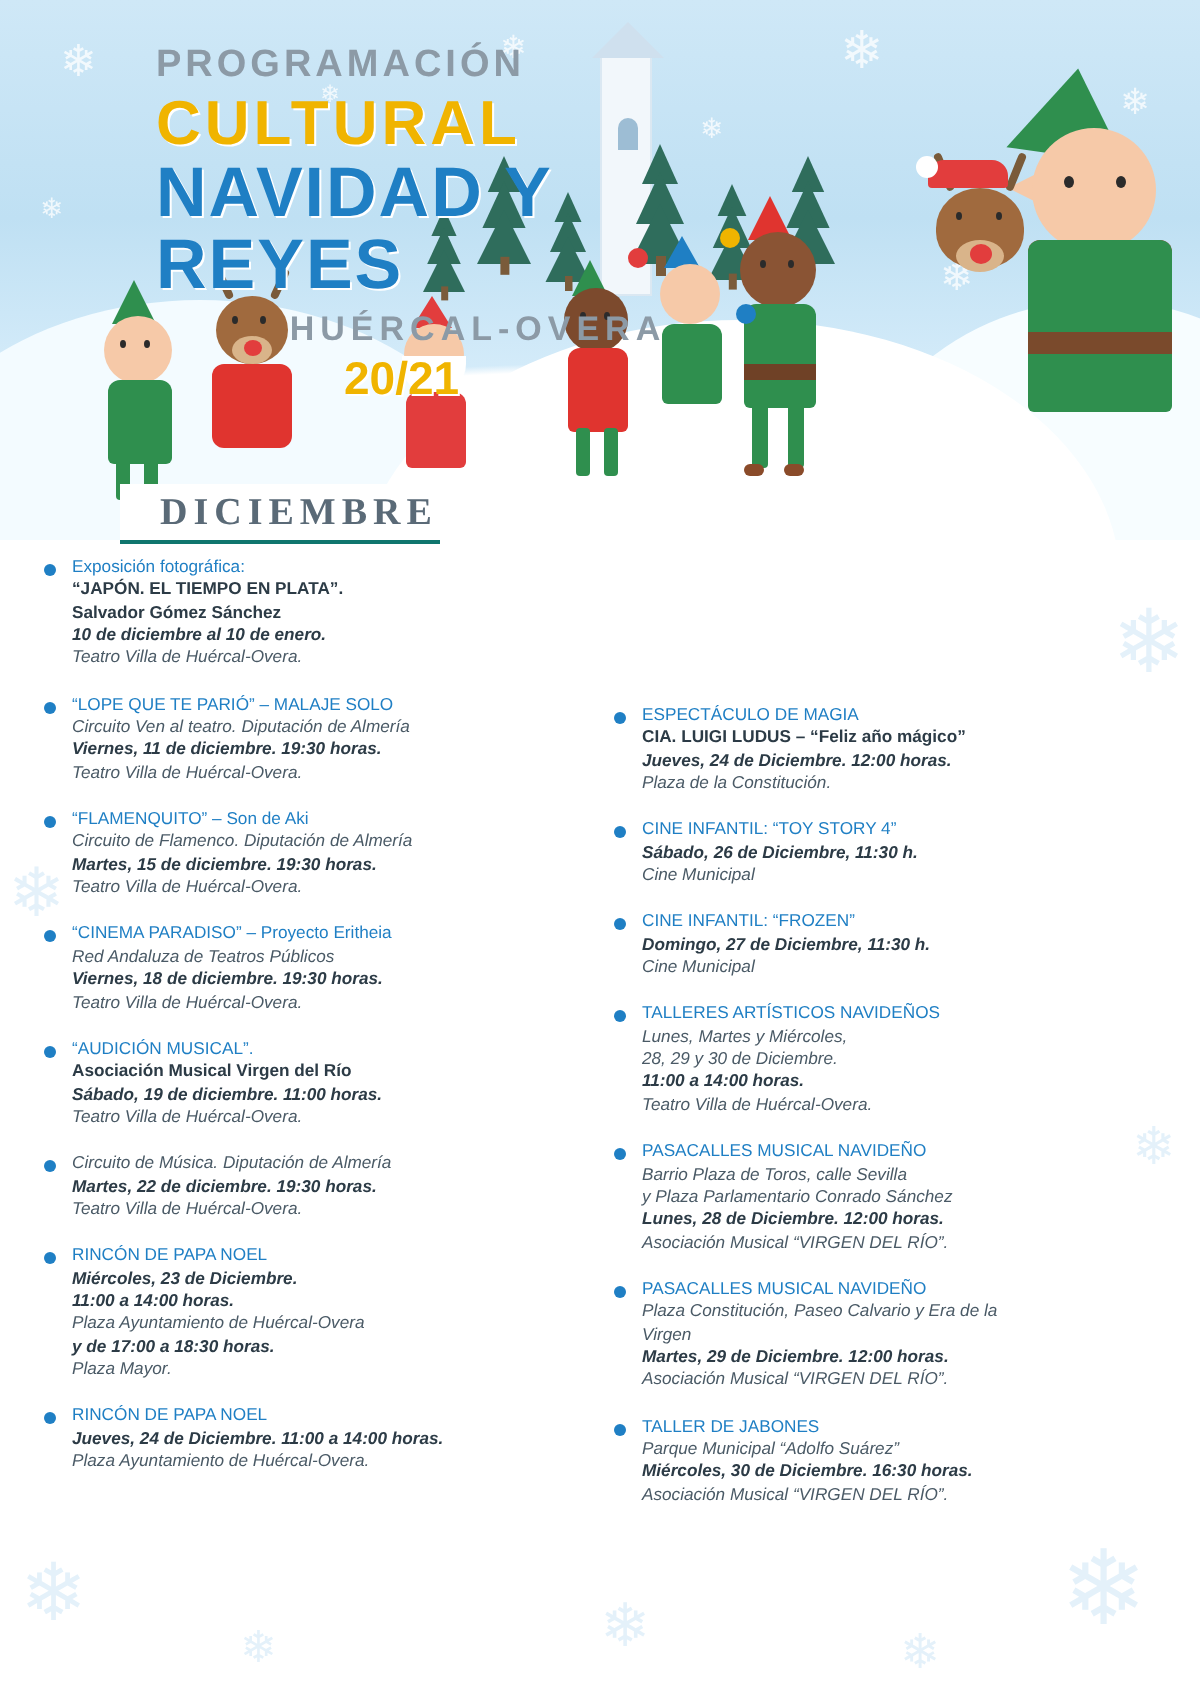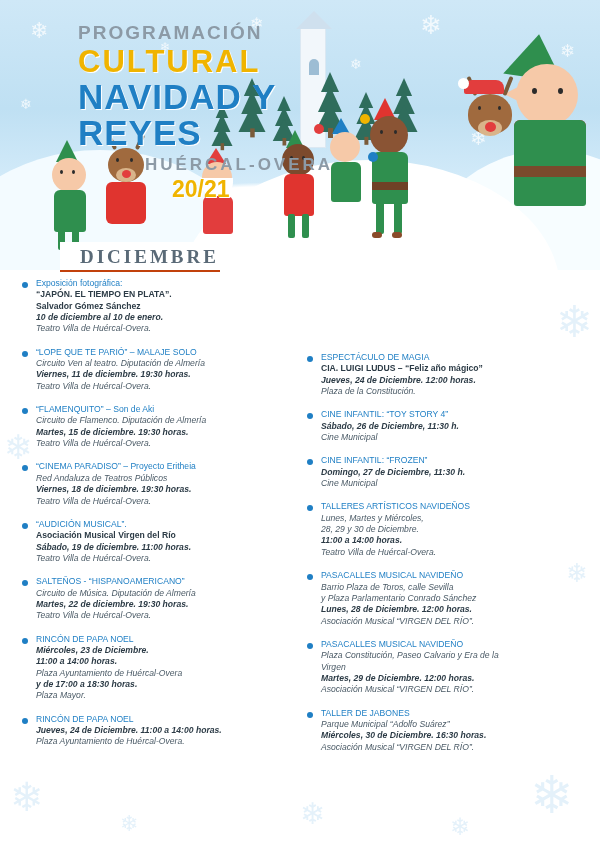--- a/index.html
+++ b/index.html
@@ -238,21 +238,21 @@
     border-left-width: 9px; border-right-width: 9px; border-bottom-width: 16px; }
   .elf-jug .body { left: 11px; top: 44px; width: 30px; height: 40px; background: #2f8f4e; }
   .ball { position: absolute; width: 10px; height: 10px; border-radius: 50%; }
 
   
   .month-bar {
     position: absolute;
     left: 60px; top: 242px;
     width: 160px; height: 30px;
     background: #ffffff;
-    border-bottom: 2px solid #c2410c;
+    border-bottom: 2px solid #0f766e;
     z-index: 7;
   }
   .month-bar span {
     display: block;
     font-family: "Liberation Serif", serif;
     font-weight: bold;
     font-size: 19px;
     letter-spacing: 3px;
     color: #5a6a77;
     padding-left: 20px;
@@ -480,21 +480,20 @@
       </div>
       <div class="ev">
         <span class="dot" style="background: rgb(31, 127, 196);"></span>
         <div class="l title">“AUDICIÓN MUSICAL”.</div>
         <div class="l b">Asociación Musical Virgen del Río</div>
         <div class="l bi">Sábado, 19 de diciembre. 11:00 horas.</div>
         <div class="l i">Teatro Villa de Huércal-Overa.</div>
       </div>
       <div class="ev">
         <span class="dot" style="background: rgb(31, 127, 196);"></span>
-        <div class="l title">SALTEÑOS - “HISPANOAMERICANO”</div>
         <div class="l i">Circuito de Música. Diputación de Almería</div>
         <div class="l bi">Martes, 22 de diciembre. 19:30 horas.</div>
         <div class="l i">Teatro Villa de Huércal-Overa.</div>
       </div>
       <div class="ev">
         <span class="dot" style="background: rgb(31, 127, 196);"></span>
         <div class="l title">RINCÓN DE PAPA NOEL</div>
         <div class="l bi">Miércoles, 23 de Diciembre.</div>
         <div class="l bi">11:00 a 14:00 horas.</div>
         <div class="l i">Plaza Ayuntamiento de Huércal-Overa</div>

